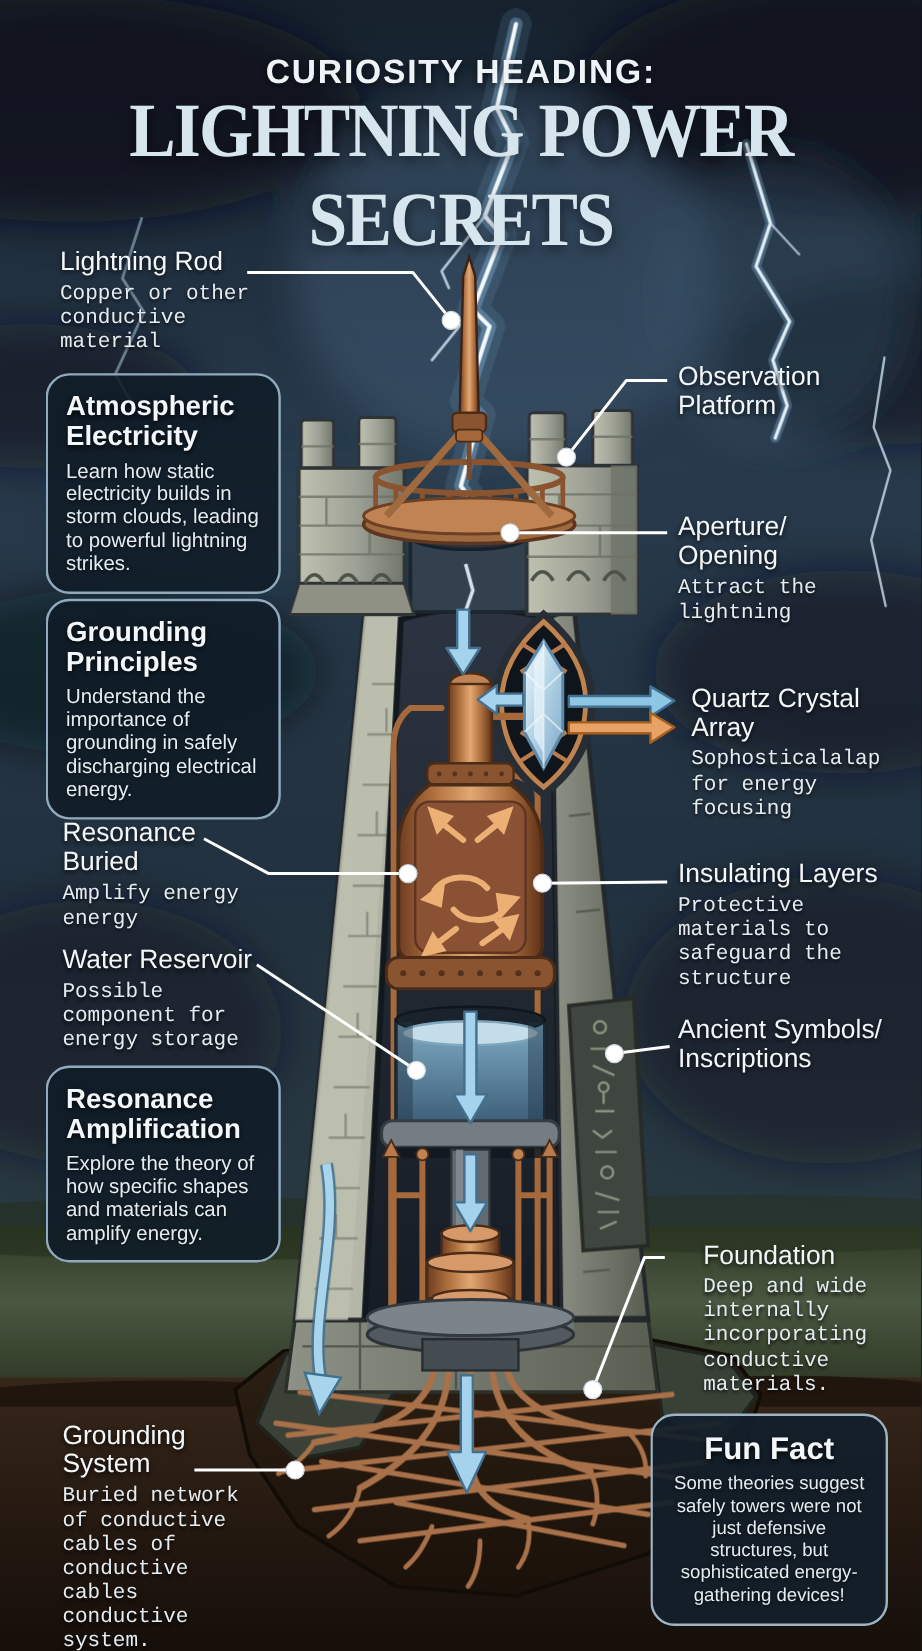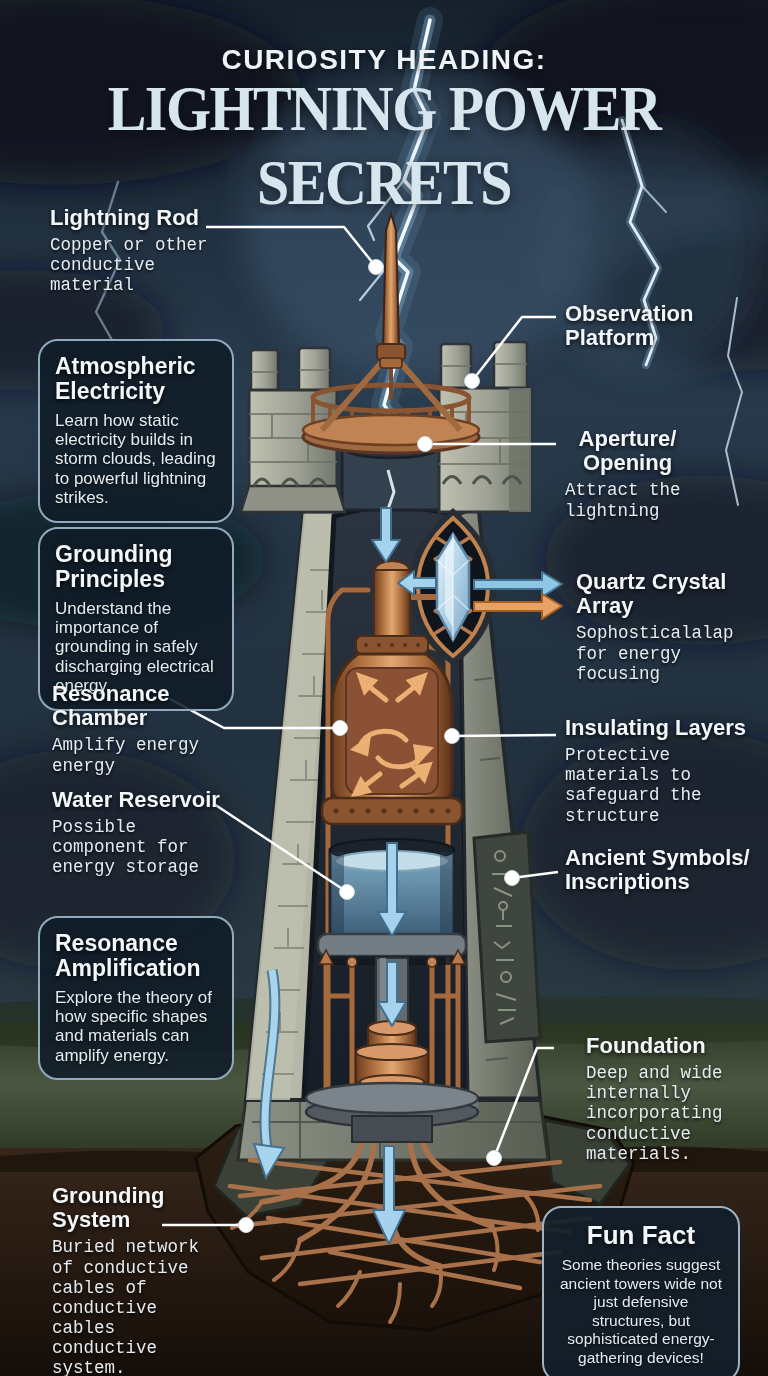--- a/index.html
+++ b/index.html
@@ -7,28 +7,28 @@
     font-family:"Liberation Sans",sans-serif;background:#1a2734;}
   .stage svg.art{position:absolute;left:0;top:0;}
   .kicker{position:absolute;top:44px;left:0;right:0;text-align:center;
     font-size:28px;font-weight:600;letter-spacing:1.5px;color:#eef3f7;
     text-shadow:0 2px 6px rgba(0,0,0,.6);}
   .main-title{position:absolute;top:72px;left:0;right:0;margin:0;text-align:center;
     font-family:"Liberation Serif",serif;font-weight:700;font-size:58px;
     letter-spacing:-1.5px;color:#d7e5ee;transform:scaleY(1.1);transform-origin:top center;
     text-shadow:0 3px 10px rgba(0,0,0,.55);}
   .callout{position:absolute;}
-  .callout h3{margin:0;font-size:22px;font-weight:bold;color:#f4f7f9;line-height:1.1;
+  .callout h3{margin:0;font-size:22px;font-weight:normal;color:#f4f7f9;line-height:1.1;
     text-shadow:0 2px 4px rgba(0,0,0,.8);}
   .callout p{margin:5px 0 0;font-size:17.5px;color:#e5ecf1;line-height:1.15;
     text-shadow:0 2px 3px rgba(0,0,0,.75);font-family:Liberation Mono, monospace;}
-  .t140 h3{max-width:140px;} .t125 h3{max-width:125px;text-align:center;} .t160 h3{max-width:168px;}
+  .t140 h3{max-width:140px;} .t125 h3{max-width:125px;} .t160 h3{max-width:168px;}
   .t150 h3{max-width:155px;} .t205 h3{max-width:205px;}
   .infobox{position:absolute;box-sizing:border-box;background:rgba(16,28,40,.88);
-    border:2px solid #92aabd;border-radius:20px;padding:13px 15px;margin-top:28px;}
+    border:2px solid #92aabd;border-radius:20px;padding:13px 15px;}
   .infobox h3{margin:0;font-size:23px;font-weight:bold;color:#f4f7f9;line-height:1.08;
     text-shadow:0 2px 4px rgba(0,0,0,.8);}
   .infobox p{margin:7px 0 0;font-size:17px;color:#e5ecf1;line-height:1.14;
     text-shadow:0 1px 3px rgba(0,0,0,.7);}
   .funfact{background:rgba(19,31,43,.94);border-color:#9db4c6;text-align:center;}
   .funfact h3{font-size:26px;}
   .funfact p{font-size:15.5px;line-height:1.2;}
 </style>
 </head>
 <body>
@@ -362,21 +362,21 @@
   <h3>Atmospheric Electricity</h3>
   <p>Learn how static electricity builds in storm clouds, leading to powerful lightning strikes.</p>
 </div>
 
 <div class="infobox" style="left:38px;top:499px;width:196px">
   <h3>Grounding Principles</h3>
   <p>Understand the importance of grounding in safely discharging electrical energy.</p>
 </div>
 
 <div class="callout t140" style="left:52px;top:682px;width:210px">
-  <h3>Resonance Chamber</h3>
+  <h3>Resonance Buried</h3>
   <p>Amplify energy energy</p>
 </div>
 
 <div class="callout" style="left:52px;top:788px;width:188px">
   <h3 style="max-width:220px">Water Reservoir</h3>
   <p>Possible component for energy storage</p>
 </div>
 
 <div class="infobox" style="left:38px;top:888px;width:196px">
   <h3>Resonance Amplification</h3>
@@ -411,16 +411,16 @@
   <h3>Ancient Symbols/ Inscriptions</h3>
 </div>
 
 <div class="callout" style="left:586px;top:1034px;width:195px">
   <h3>Foundation</h3>
   <p>Deep and wide internally incorporating conductive materials.</p>
 </div>
 
 <div class="infobox funfact" style="left:542px;top:1178px;width:198px">
   <h3>Fun Fact</h3>
-  <p>Some theories suggest ancient towers wide not just defensive structures, but sophisticated energy-gathering devices!</p>
+  <p>Some theories suggest safely towers were not just defensive structures, but sophisticated energy-gathering devices!</p>
 </div>
 
 </div>
 
 </body></html>

